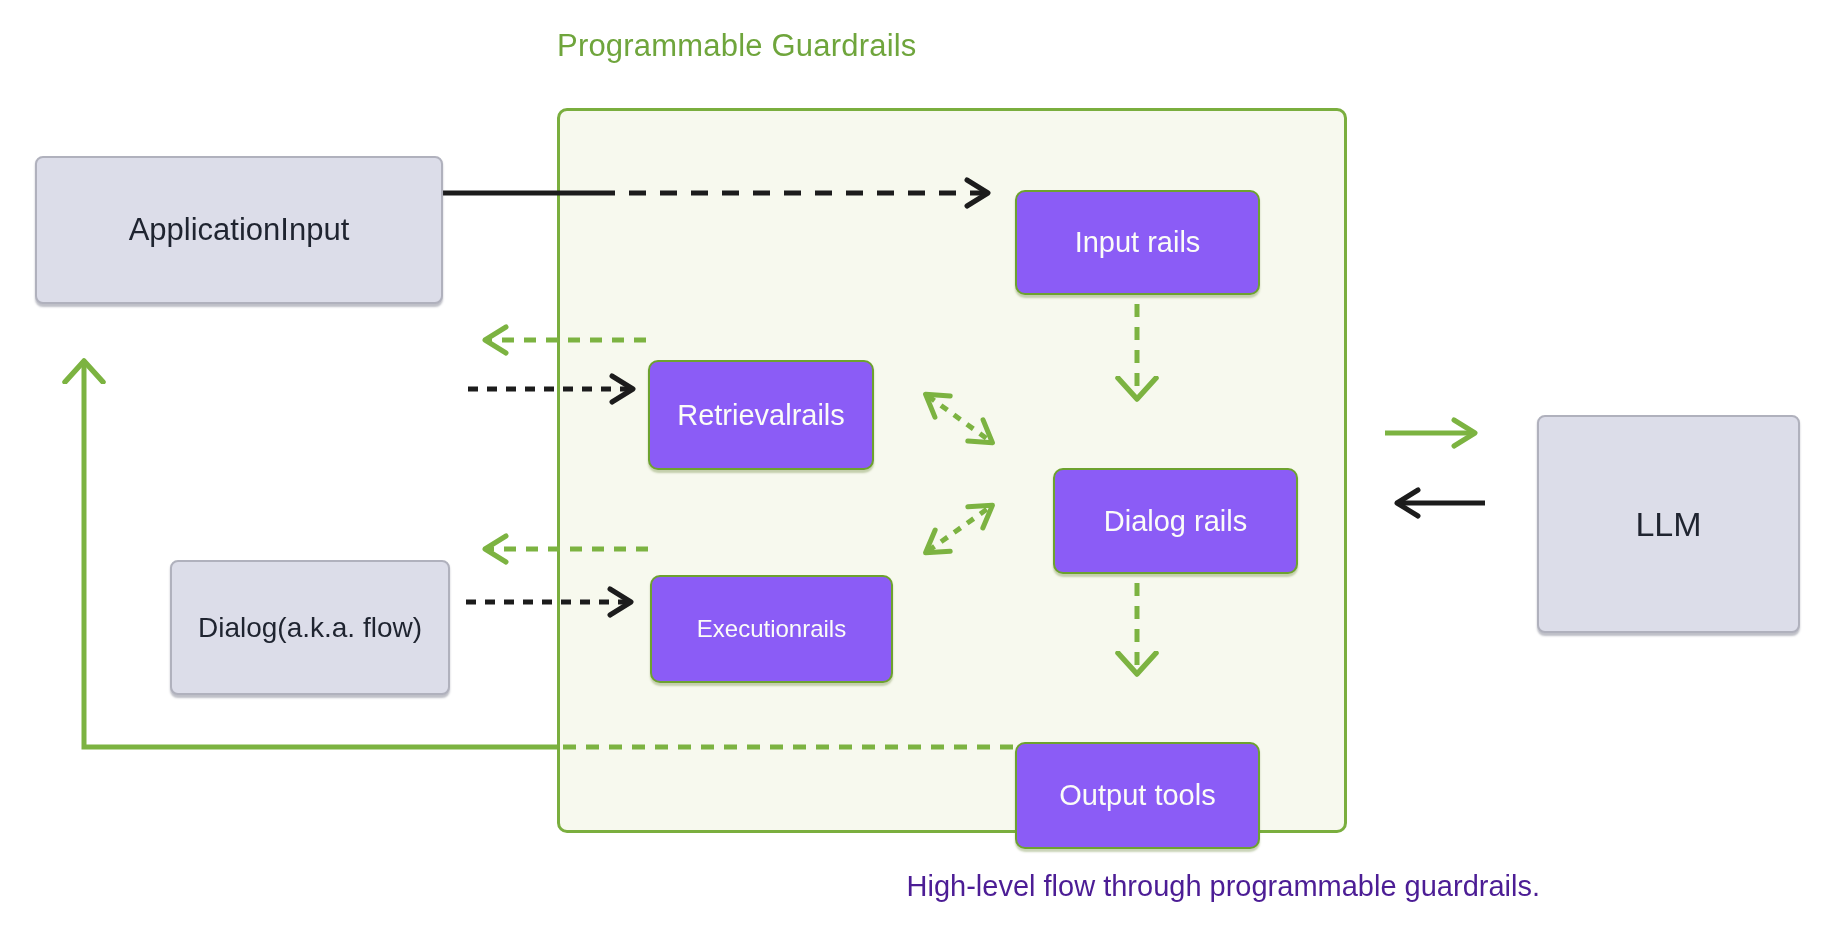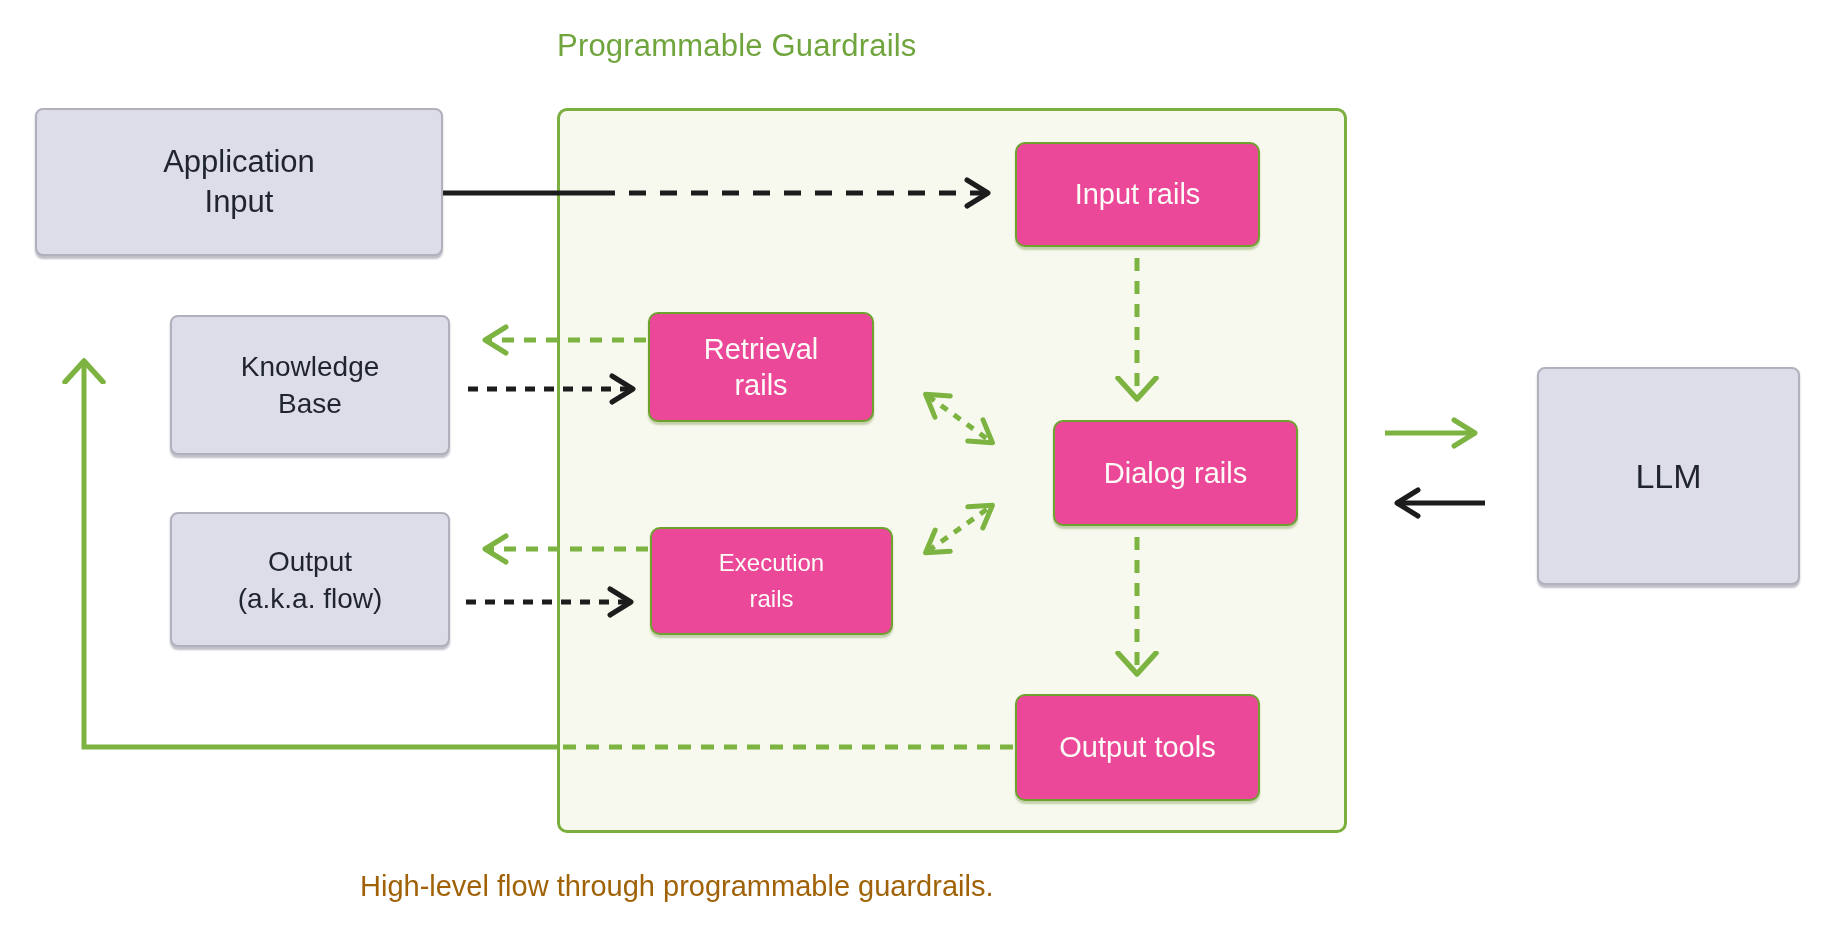--- a/index.html
+++ b/index.html
@@ -6,38 +6,39 @@
   .canvas {
     position:relative; width:1826px; height:940px; background:#ffffff;
     font-family:"Liberation Sans", sans-serif; overflow:hidden;
   }
   .diagram-title {
     position:absolute; left:557px; top:28px; width:790px;
     font-size:31px; color:#6fa53c; letter-spacing:.2px;
   }
   .caption {
     position:absolute; left:360px; top:870px; width:1180px;
-    text-align:left; font-size:29px; color:#a16207;
+    text-align:right; font-size:29px; color:#4c1d95;
   }
   .container-box {
     position:absolute; left:557px; top:108px; width:790px; height:725px;
     background:#f7f9ee; border:3px solid #7aae3e; border-radius:10px;
     box-sizing:border-box;
   }
   .node {
-    position:absolute; display:flex; flex-direction:column;
+    position:absolute; display:flex; 
     align-items:center; justify-content:center; text-align:center;
     box-sizing:border-box;
+    margin-top:48px;
   }
   .lavender {
     background:#dcdde9; border:2.5px solid #b0b1bd; border-radius:8px;
     color:#1f2430; box-shadow:0 2.5px 2px rgba(110,112,130,.45);
   }
   .green {
-    background:#ec4899; border:2px solid #6da22f; border-radius:10px;
+    background:#8b5cf6; border:2px solid #6da22f; border-radius:10px;
     color:#fbfcf8; box-shadow:0 2.5px 2px rgba(100,130,50,.35);align-items:center;
   }
   .node span { display:block; }
   #app-code   { left:35px;   top:108px; width:408px; height:148px; font-size:31px; line-height:40px; }
   #kb         { left:170px;  top:315px; width:280px; height:140px; font-size:28px; line-height:37px; }
   #actions    { left:170px;  top:512px; width:280px; height:135px; font-size:28px; line-height:37px; }
   #llm        { left:1537px; top:367px; width:263px; height:218px; font-size:34px; }
   #input-rails     { left:1015px; top:142px; width:245px; height:105px; font-size:29px; }
   #retrieval-rails { left:648px;  top:312px; width:226px; height:110px; font-size:29px; line-height:36px; }
   #dialog-rails    { left:1053px; top:420px; width:245px; height:106px; font-size:29px; }
@@ -87,27 +88,23 @@
 
     <path d="M1013,747 H557" stroke="#7cb341" stroke-width="5" fill="none" stroke-dasharray="13 10"></path>
     <path d="M557,747 L84,747 L84,362" stroke="#7cb341" stroke-width="5" fill="none" marker-end="url(#veeG)"></path>
   </svg>
 
   <div class="node lavender" id="app-code">
     <span>Application</span>
     <span>Input</span>
   </div>
 
-  <div class="node lavender" id="kb">
-    <span>Knowledge</span>
-    <span>Base</span>
-  </div>
 
   <div class="node lavender" id="actions">
-    <span>Output</span>
+    <span>Dialog</span>
     <span>(a.k.a. flow)</span>
   </div>
 
   <div class="node green" id="input-rails">
     <span>Input rails</span>
   </div>
 
   <div class="node green" id="retrieval-rails">
     <span>Retrieval</span>
     <span>rails</span>

